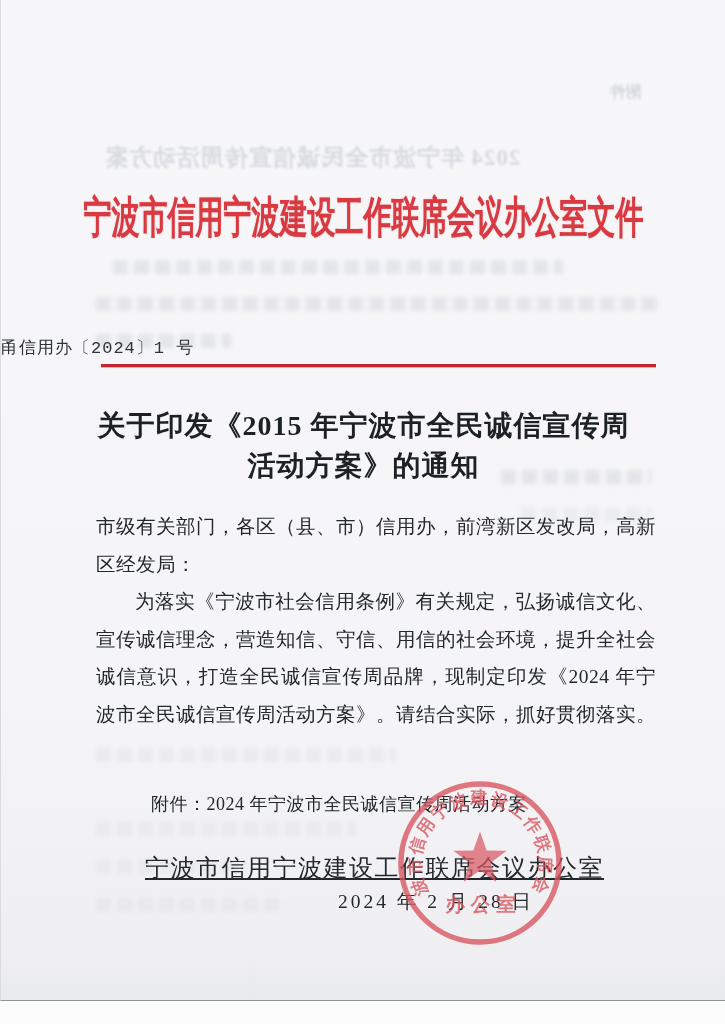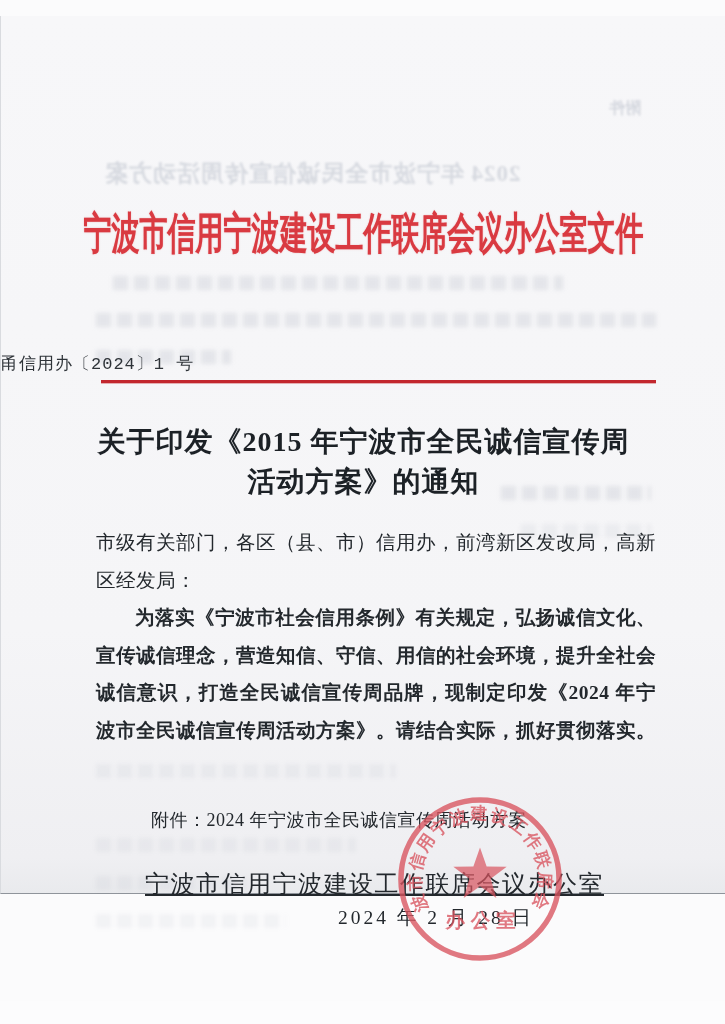--- a/index.html
+++ b/index.html
@@ -9,25 +9,24 @@
     --text:#23282d;
   }
   *{margin:0;padding:0;box-sizing:border-box;}
   html,body{width:725px;height:1024px;overflow:hidden;}
   body{
     font-family:"Liberation Serif","DejaVu Serif",serif;
     background:#fbfbfc;
     position:relative;
   }
   .page{
-    position:absolute;left:0;top:0;width:725px;height:878px;
+    position:absolute;left:0;top:0;width:725px;height:1001px;
     background:linear-gradient(180deg,#f7f7f9 0%,#f5f5f7 70%,#efeff2 96%,#e9eaed 100%);
     border-left:1px solid #d9dbdf;
     border-bottom:1px solid #8f949b;
-    margin-top:16px;
   }
   .below-page{
     position:absolute;left:0;top:1001px;width:725px;height:23px;
     background:#fcfcfd;
   }
 
   
   .ghost{
     position:absolute;
     color:rgba(130,140,158,0.30);
@@ -76,21 +75,21 @@
     font-weight:bold; color:#1c2126; letter-spacing:1px;
   }
 
   
   .body-block{
     position:absolute; left:95px; width:560px;
     font-size:19.5px; line-height:37.5px; color:var(--text);
     text-align:justify; letter-spacing:0.5px;
   }
   .salutation{ top:508px;font-family:Liberation Serif, serif; }
-  .main-paragraph{ top:583px; text-indent:2em;font-weight:bold; }
+  .main-paragraph{ top:583px; text-indent:2em; }
   .attachment-line{
     position:absolute; top:786px; left:150px; width:520px;
     font-size:18px; line-height:37.5px; color:var(--text); letter-spacing:0.5px;
   }
   .signature-line{
     position:absolute; top:852px; left:0; width:603px;
     text-align:right; font-size:24px; color:var(--text); letter-spacing:1.5px;text-decoration:underline;
   }
   .date-line{
     position:absolute; top:888px; left:0; width:533px;

